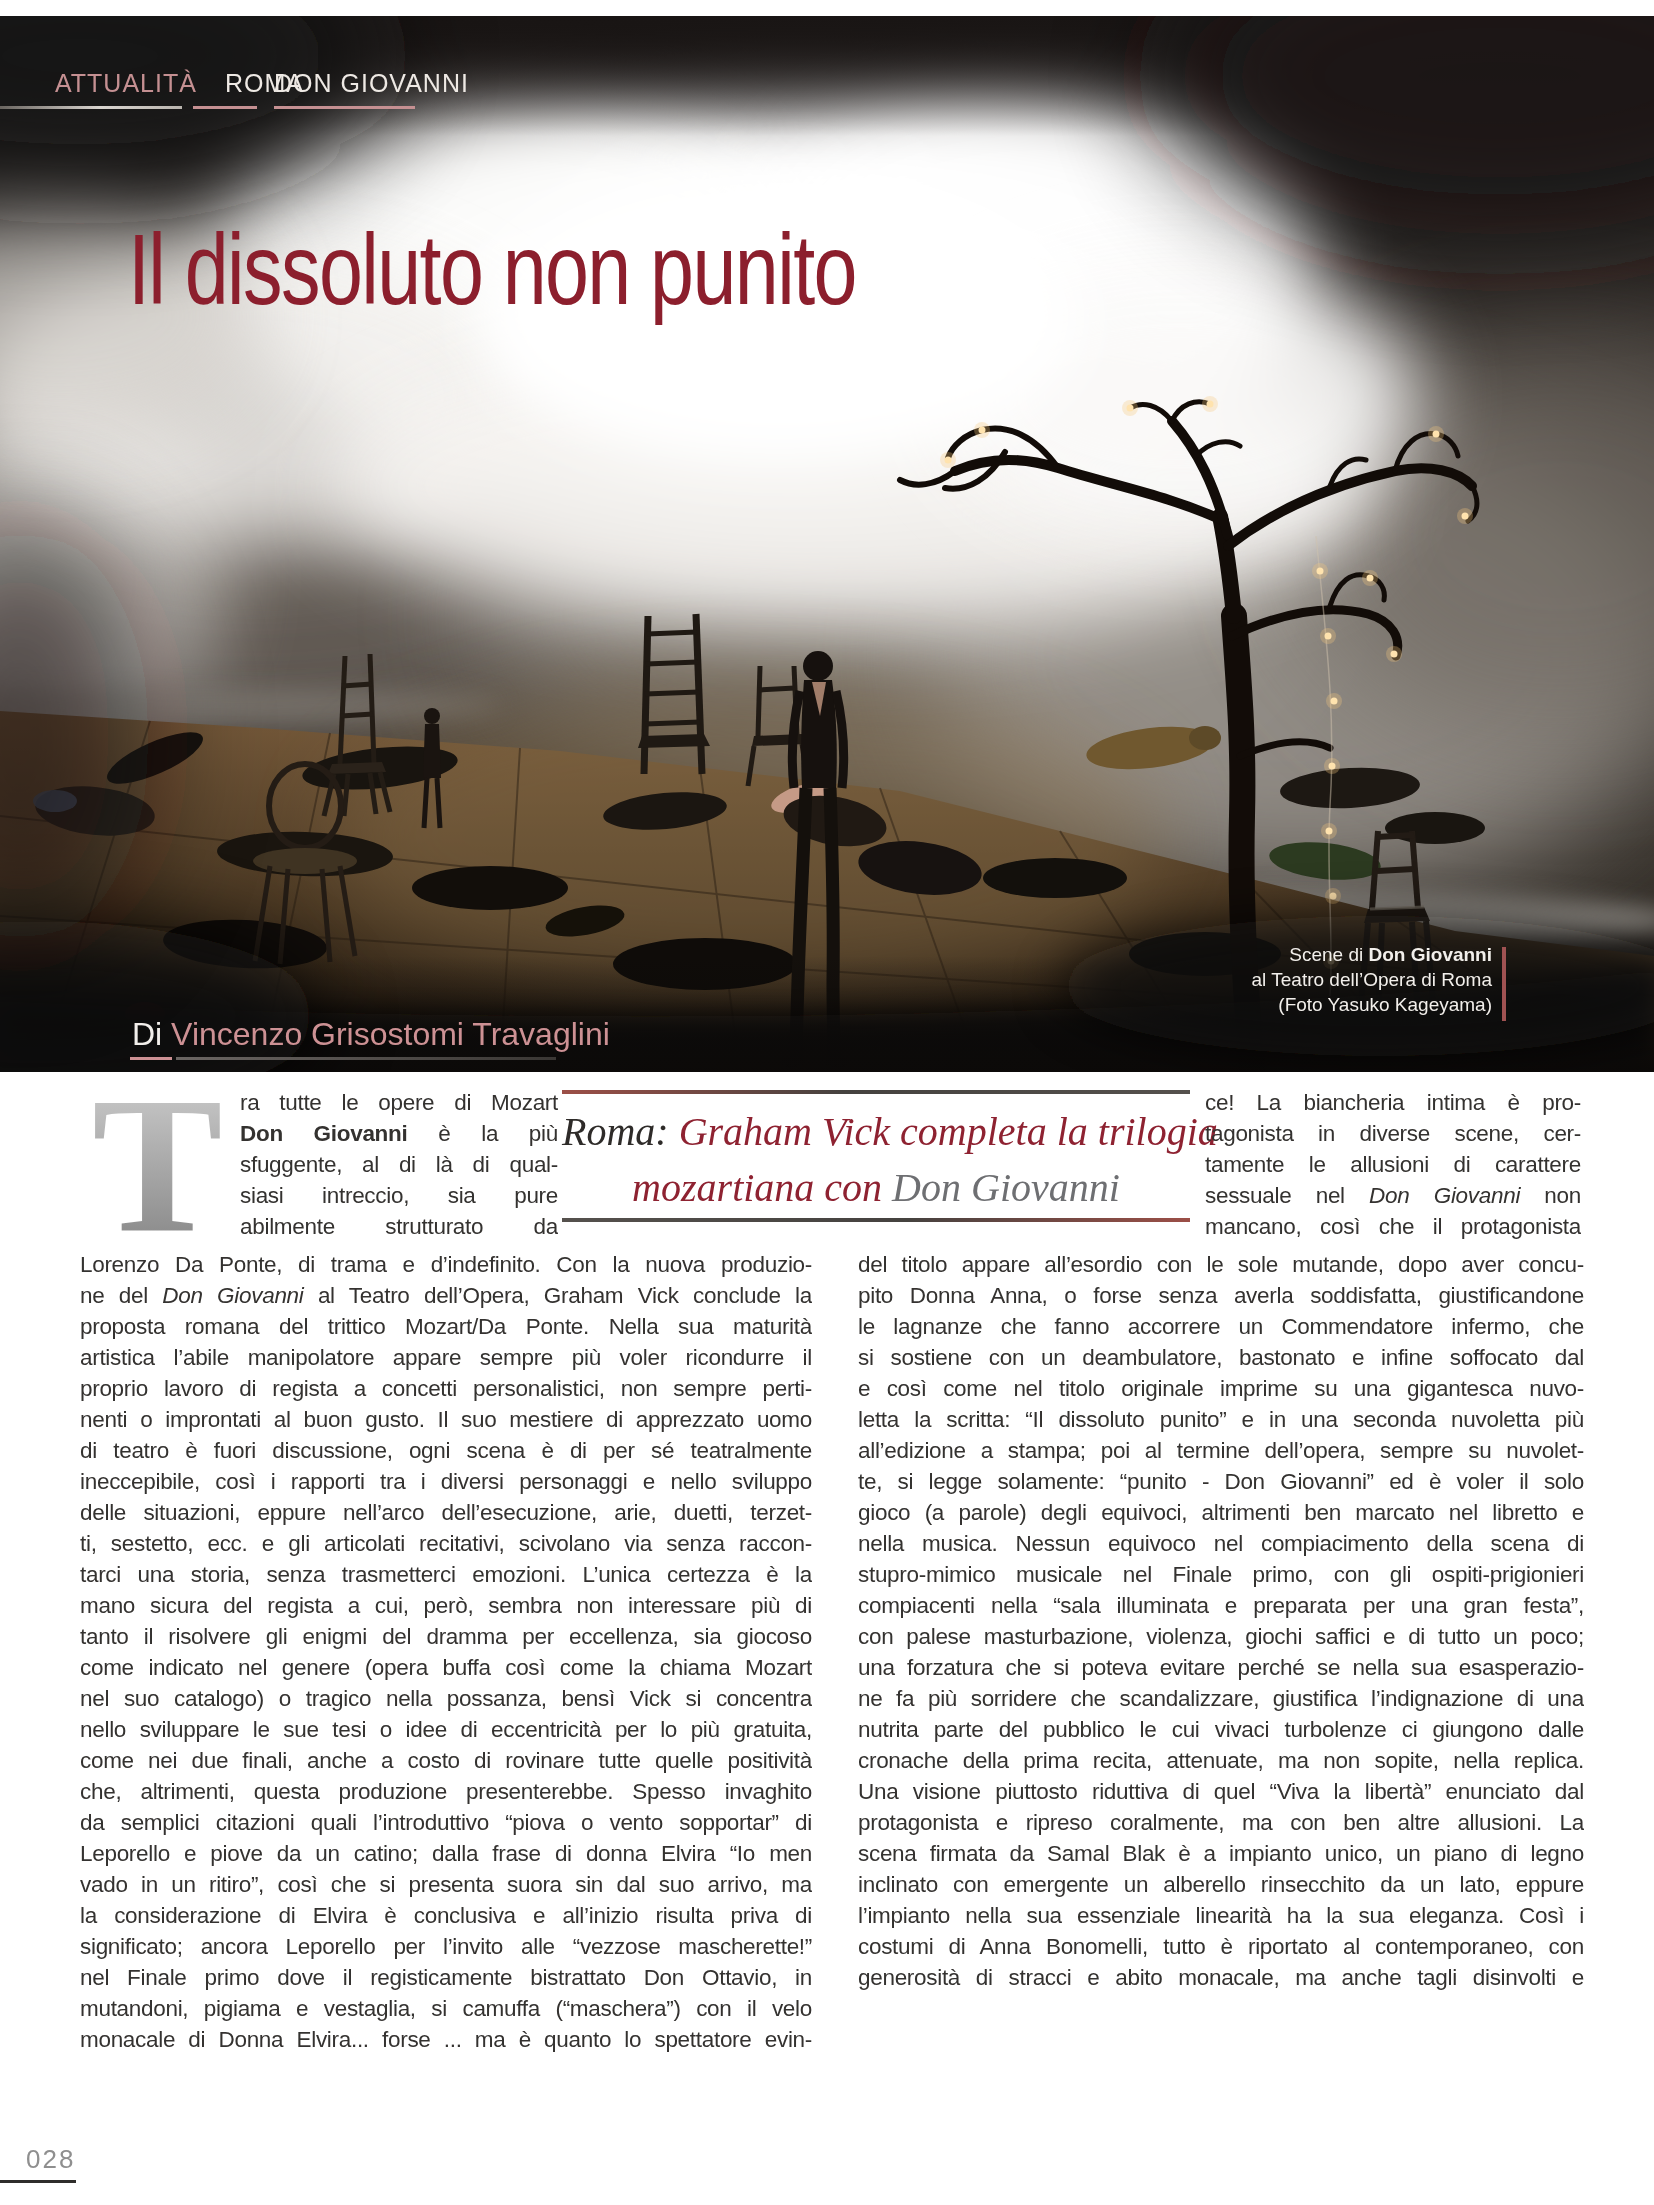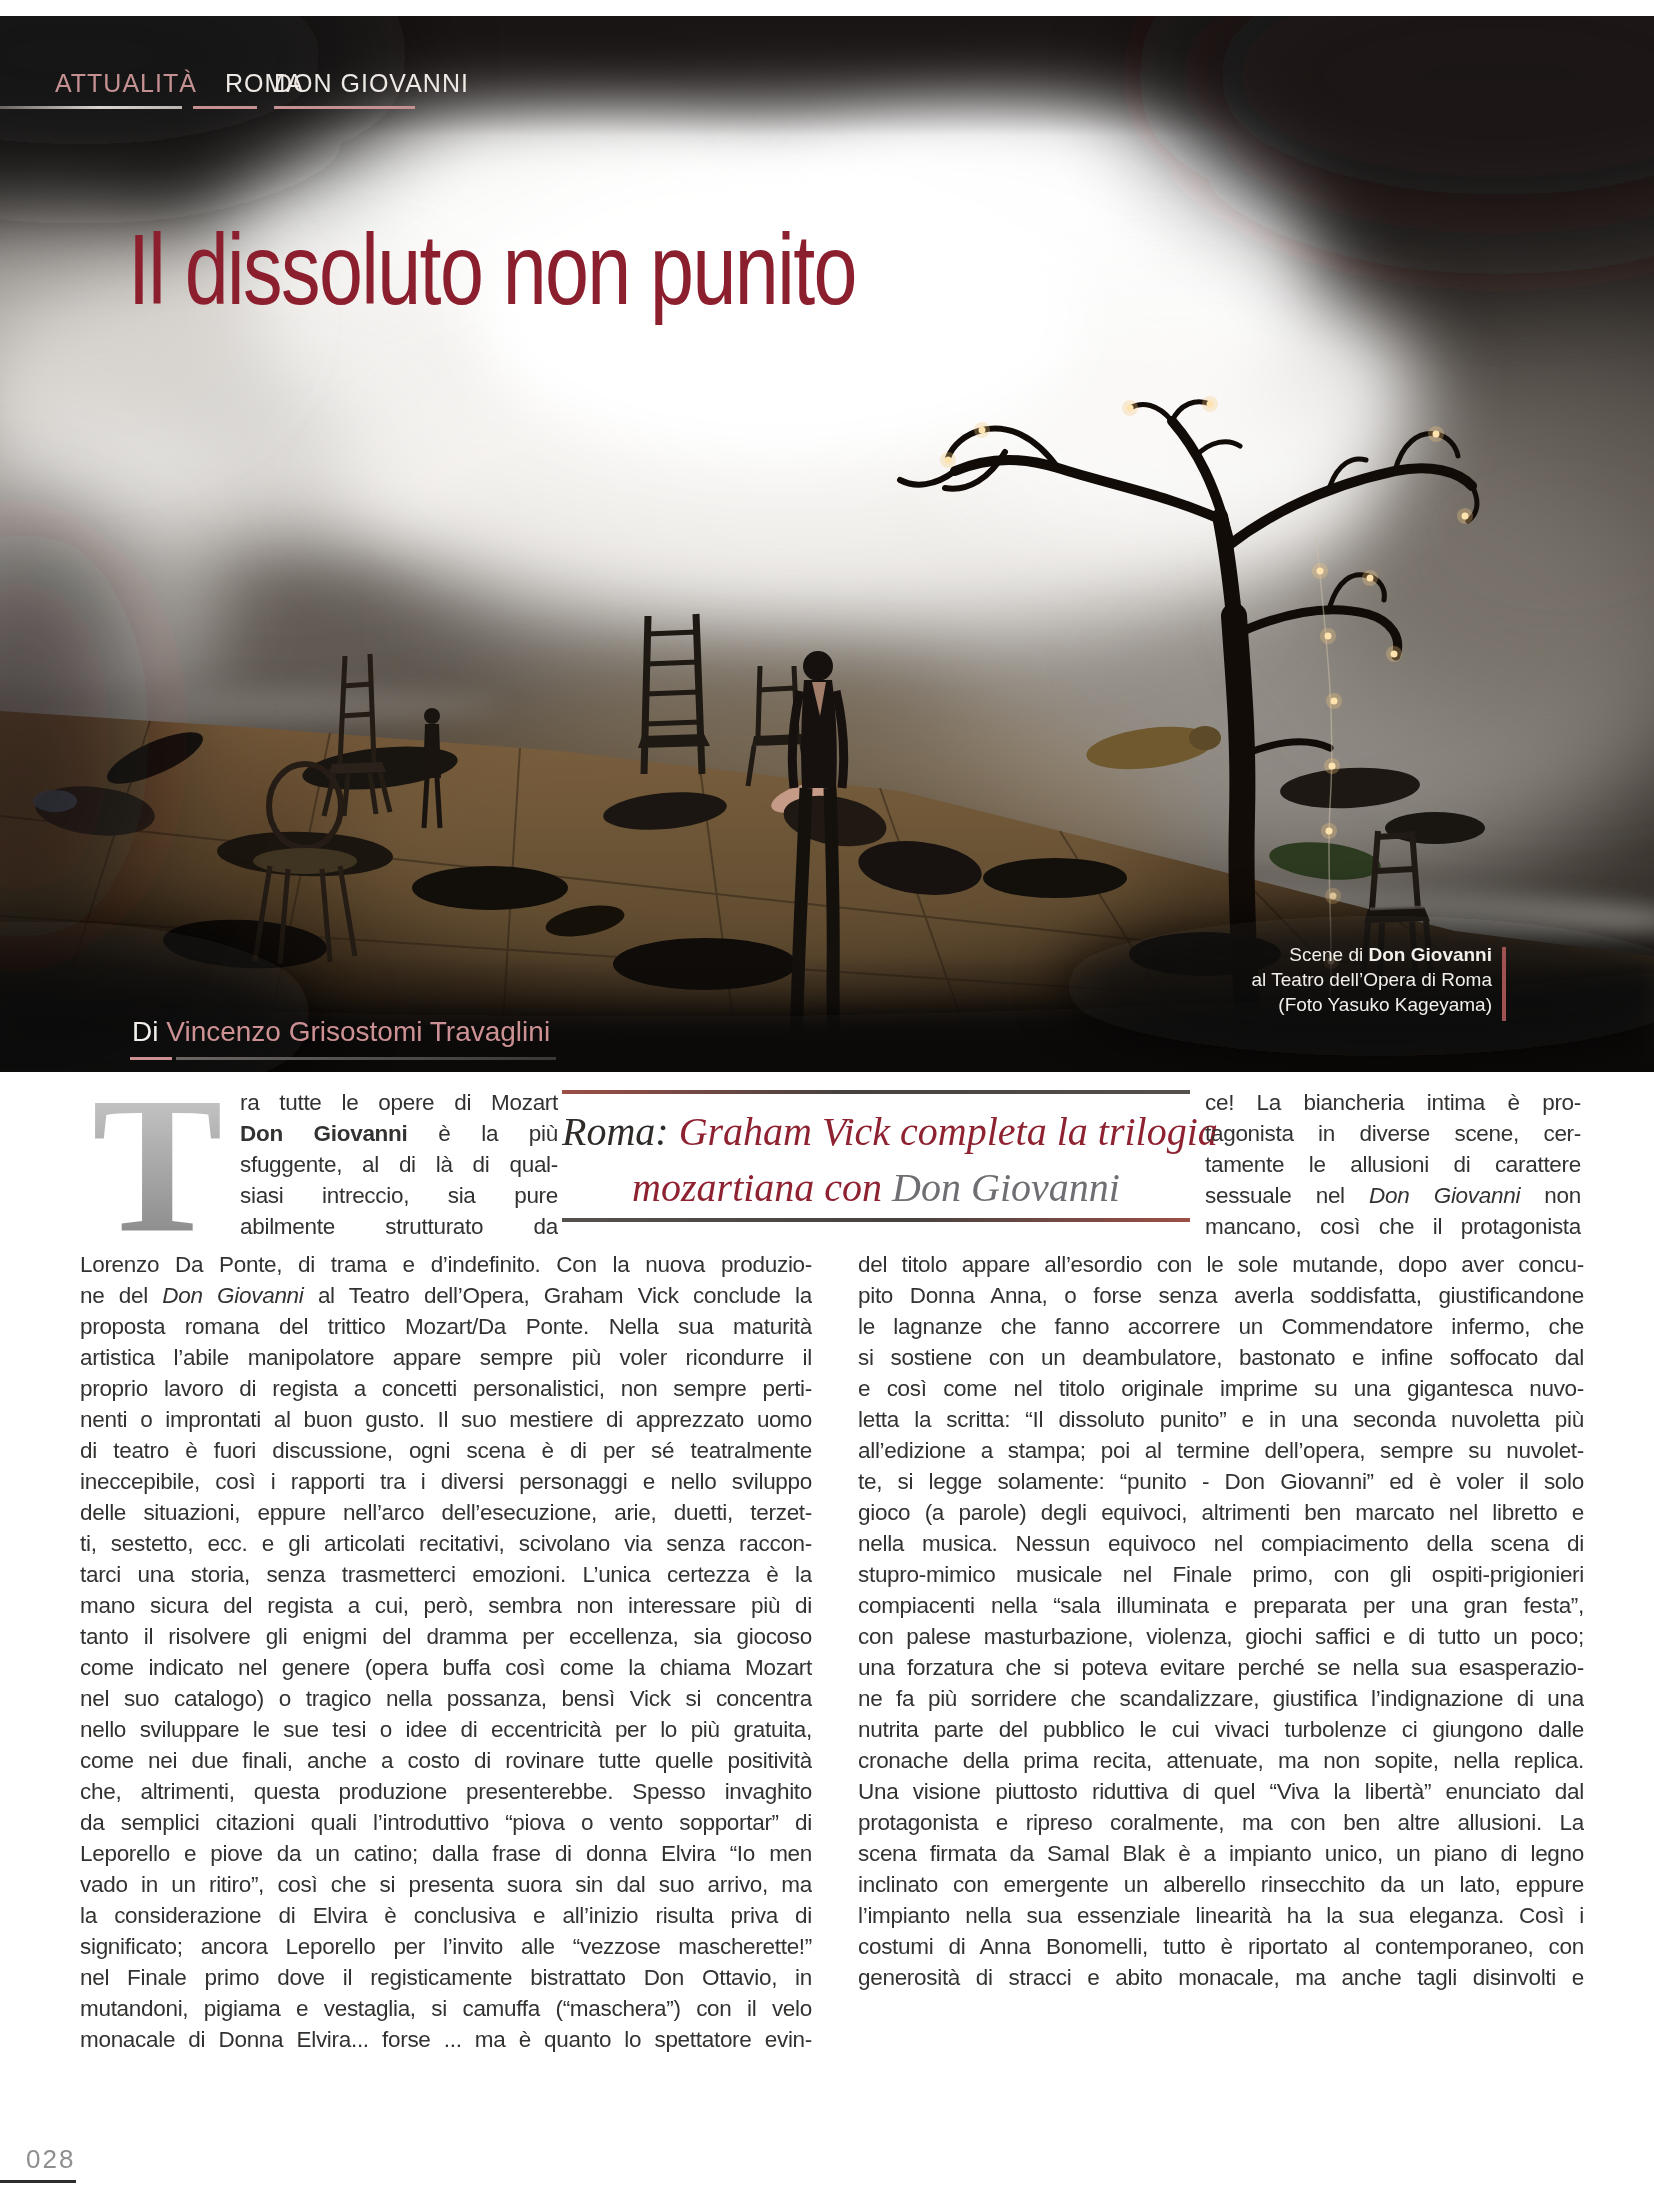--- a/index.html
+++ b/index.html
@@ -25,21 +25,21 @@
             letter-spacing:-2px;color:var(--accent-red);white-space:nowrap;
             transform:scaleX(.79);transform-origin:0 0;}
 
   
   .caption{position:absolute;left:1120px;top:926px;width:372px;text-align:right;
            color:#f2efeb;font-size:19px;line-height:25px;}
   .caption b{font-weight:700;}
   .caption-bar{position:absolute;left:1502px;top:931px;width:4px;height:74px;background:var(--caption-bar);}
 
   
-  .byline{position:absolute;left:132px;top:1000px;font-size:28px;white-space:nowrap;}
+  .byline{position:absolute;left:132px;top:1000px;font-size:32px;white-space:nowrap;}
   .byline-prefix{color:#f2efeb;}
   .byline-author{color:var(--byline-pink);}
   .byline-rule-pink{position:absolute;left:130px;top:1041px;width:42px;height:3px;background:var(--byline-pink);}
   .byline-rule-gray{position:absolute;left:176px;top:1041px;width:380px;height:3px;
                     background:linear-gradient(90deg,#6b6663,#3a3734);}
 
   
   .jline{height:31px;font-size:22.5px;letter-spacing:-0.3px;color:#343230;
          text-align:justify;text-align-last:justify;overflow:hidden;}
   .jline b{font-weight:700;}

